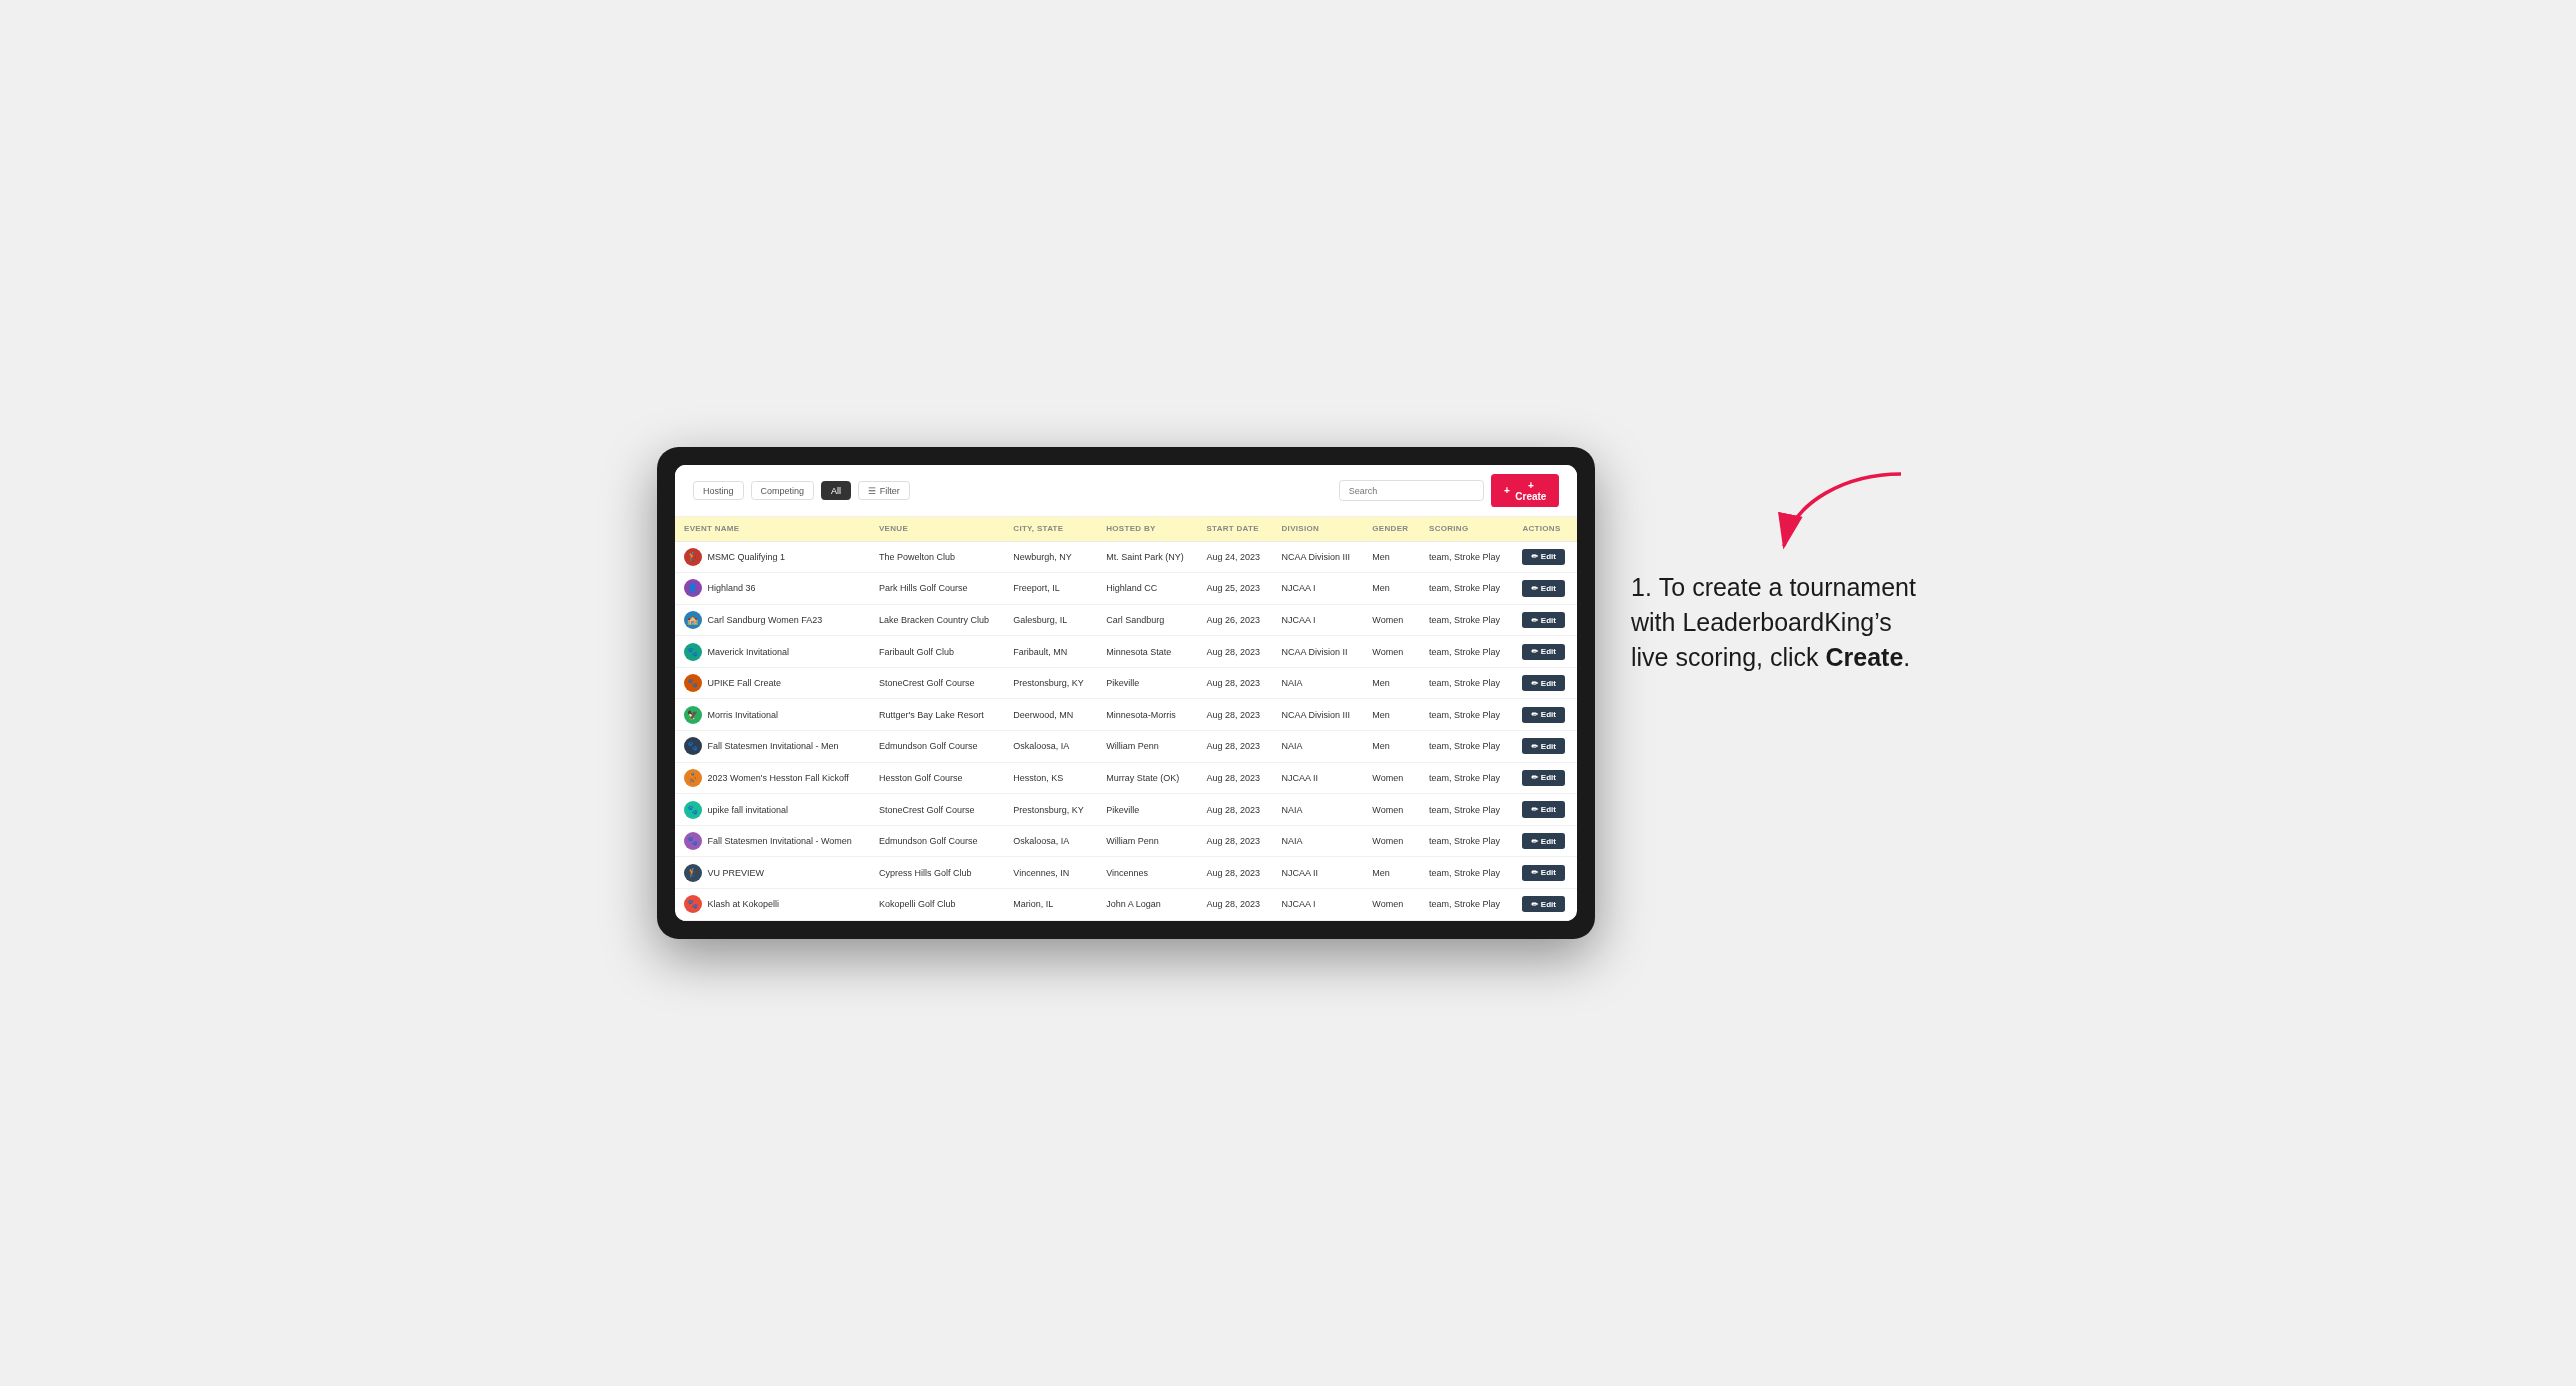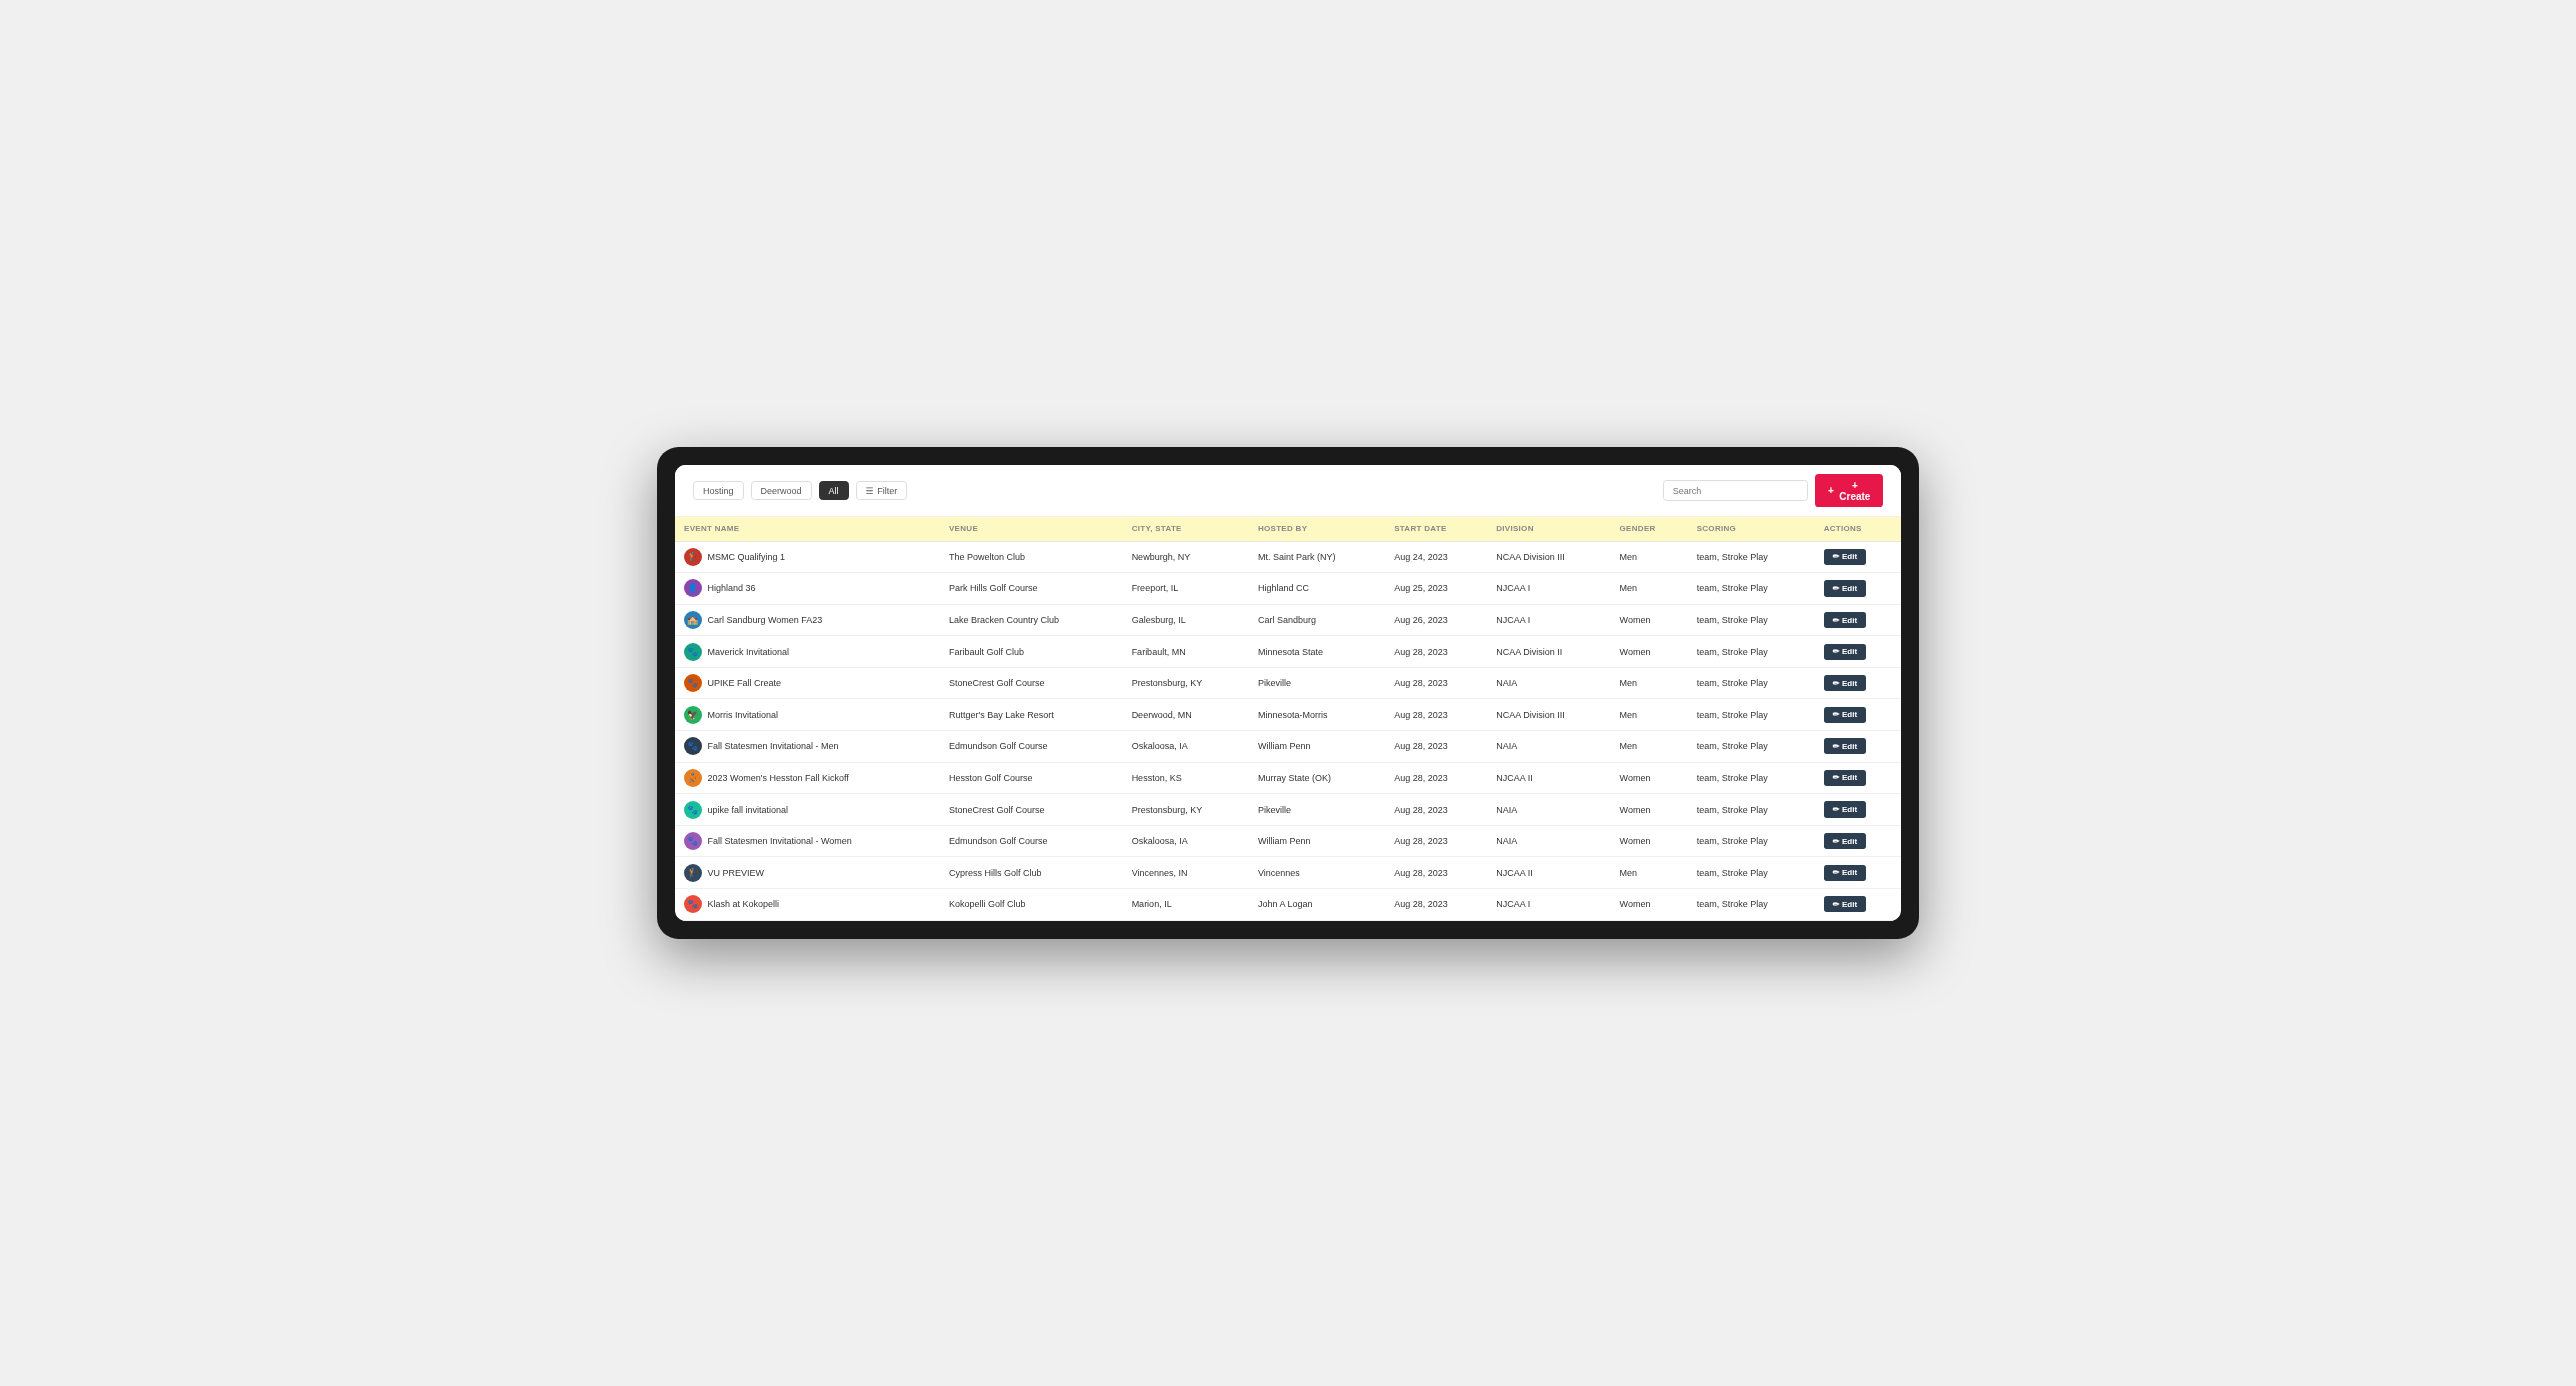--- a/index.html
+++ b/index.html
@@ -263,21 +263,21 @@
 <body>
 
 <div class="page-wrapper">
 
   <div class="tablet-frame">
     <div class="tablet-screen">
 
 
       <div class="toolbar">
         <button class="filter-btn">Hosting</button>
-        <button class="filter-btn">Deerwood</button>
+        <button class="filter-btn">Competing</button>
         <button class="filter-btn active">All</button>
         <button class="filter-icon-btn">
           <span>☰</span>
           <span>Filter</span>
         </button>
         <div class="toolbar-right">
           <input class="search-input" type="text" placeholder="Search" style="">
           <button class="create-btn">
             <span>+</span>
             <span style="margin-left:1.8px;">+ Create</span>
@@ -541,15 +541,31 @@
         </button>
       </td>
     </tr>
             </tbody>
         </table>
       </div>
 
     </div>
   </div>
 
+  <div class="callout-area">
+
+    <div style="display:flex; justify-content:flex-end; margin-bottom:14.4px; position:relative;">
+      <svg width="144" height="90" viewBox="0 0 160 100">
+        <defs>
+          <marker id="arrowhead" markerWidth="10" markerHeight="7" refX="9" refY="3.5" orient="auto">
+            <polygon points="0 0, 10 3.5, 0 7" fill="#e8174a"></polygon>
+          </marker>
+        </defs>
+        <path d="M 140 10 C 80 10, 20 40, 10 90" stroke="#e8174a" stroke-width="4" fill="none" marker-end="url(#arrowhead)"></path>
+      </svg>
+    </div>
+    <p class="callout-text">
+      <span>1.&nbsp;To create a tournament with LeaderboardKing’s live scoring, click </span><strong>Create</strong><span>.</span>
+    </p>
+  </div>
 
 </div>
 
 
 </body></html>

